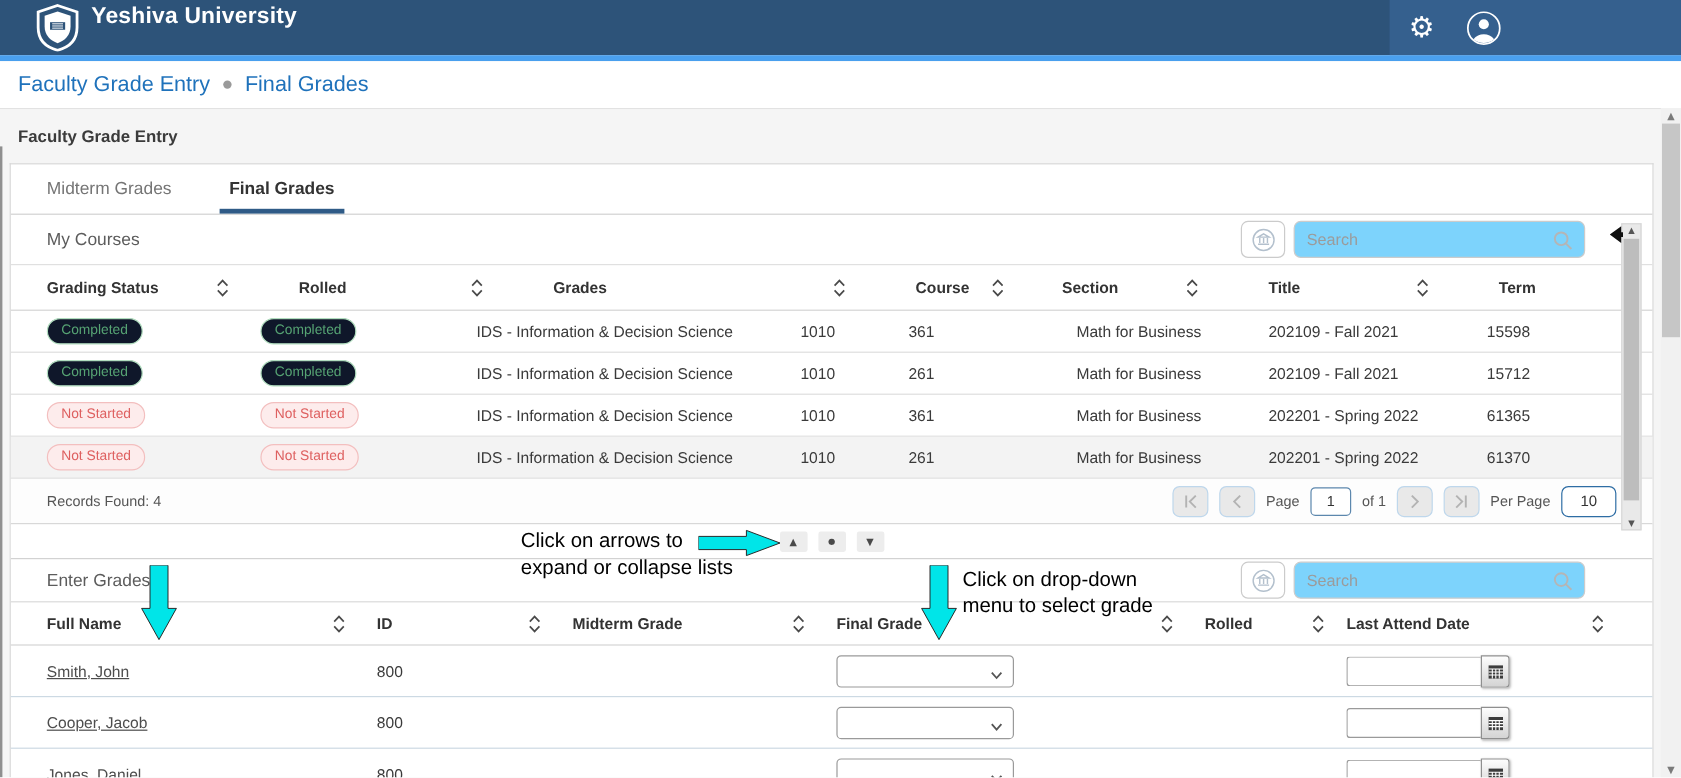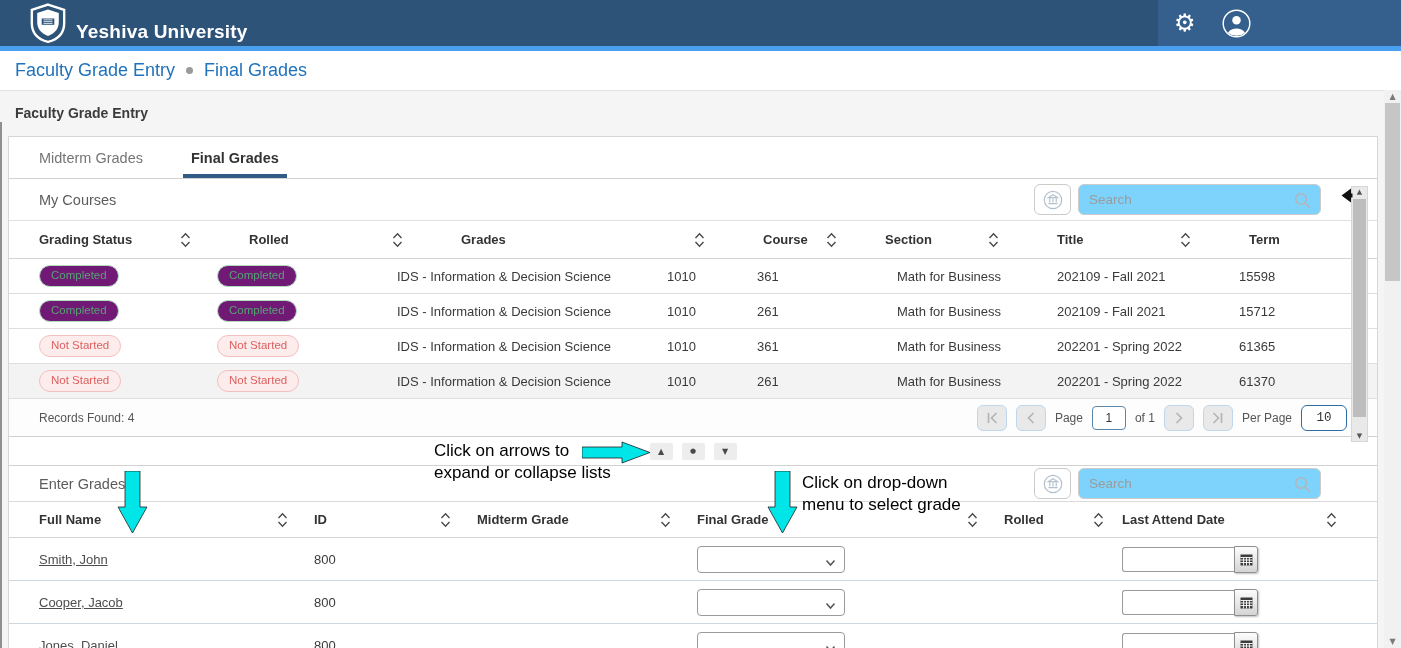--- a/index.html
+++ b/index.html
@@ -2,21 +2,21 @@
 <html><head>
 <meta charset="utf-8">
 <style>
   * { box-sizing: border-box; margin: 0; padding: 0; }
   html,body { width:1401px; height:648px; }
   body { font-family: "Liberation Sans", sans-serif; background:#fff; }
   .screen { position:relative; width:1401px; height:648px; overflow:hidden; background:#f5f5f5; }
 
   
   .topbar { position:absolute; top:0; left:0; width:1401px; height:46px; background:#2d5379; display:flex; justify-content:space-between; align-items:center; }
-  .brand { display:flex; align-items:flex-end; gap:10px; padding-left:30px; }
+  .brand { display:flex; align-items:flex-start; gap:10px; padding-left:30px; }
   .brand-text { color:#fff; font-size:19px; font-weight:600; letter-spacing:.2px; }
   .topbar-right { width:243px; height:46px; background:#35608e; display:flex; align-items:center; gap:26px; padding-left:16px; }
   .nav-icon { background:none; border:none; cursor:pointer; display:flex; align-items:center; }
   .gear-glyph { font-family:"DejaVu Sans", sans-serif; color:#fff; font-size:24px; line-height:1; }
   .stripe { position:absolute; top:46px; left:0; width:1401px; height:5px; background:#4aa0ef; }
 
   
   .breadcrumb { position:absolute; top:51px; left:0; width:1401px; height:40px; background:#fff; display:flex; align-items:center; padding-left:15px; border-bottom:1px solid #e2e2e2; box-shadow:0 1px 2px rgba(0,0,0,.06); }
   .crumb { color:#1f72bb; font-size:18px; text-decoration:none; cursor:pointer; }
   .crumb-dot { width:7px; height:7px; border-radius:50%; background:#9a9a9a; margin:0 11px; }
@@ -48,30 +48,30 @@
 
   
   .c-row { display:grid; grid-template-columns:178px 180px 270px 90px 140px 160px 182px 1fr; padding:0 30px; align-items:center; }
   .c-head { height:38px; font-size:13px; font-weight:bold; color:#333; border-bottom:1px solid #d4d4d4;gap:32px; }
   .hcell { display:flex; justify-content:space-between; align-items:center; padding-right:26px; cursor:pointer; }
   .hcell.last { padding-right:6px; }
   .c-body-row { height:35px; font-size:13px; color:#3a3a3a; border-bottom:1px solid #dedede; }
   .c-body-row.shaded { background:#f3f3f3; }
 
   .badge { display:inline-block; padding:3px 11px; border-radius:12px; font-size:11.5px; line-height:1.2; }
-  .badge.green { background:#701a75; border:1px solid #b0dcbe; color:#56a373; }
+  .badge.green { background:#0f172a; border:1px solid #b0dcbe; color:#56a373; }
   .badge.red { background:#fdecec; border:1px solid #f3bfbf; color:#de6060; }
 
   
   .records-bar { height:38px; display:flex; justify-content:space-between; align-items:center; padding:0 30px; border-bottom:1px solid #cfcfcf; background:#fdfdfd; }
   .records-text { font-size:12px; color:#555; }
   .pager { display:flex; align-items:center; gap:9px; font-size:12px; color:#555; }
   .pg-btn { width:30px; height:26px; border-radius:6px; background:#e9e9e9; border:1px solid #bed7ec; display:flex; align-items:center; justify-content:center; cursor:pointer; }
   .pg-input { width:34px; height:24px; border:1px solid #5c87ad; border-radius:4px; text-align:center; font-size:12px; color:#333; outline:none; font-family:"Liberation Sans",sans-serif; }
-  .pp-input { width:46px; height:26px; border:1px solid #2e6da4; border-radius:6px; text-align:center; font-size:12.5px; color:#333; outline:none; font-family:Liberation Mono, monospace; }
+  .pp-input { width:46px; height:26px; border:1px solid #2e6da4; border-radius:6px; text-align:center; font-size:12.5px; color:#333; outline:none; font-family:Liberation Sans, sans-serif; }
 
   
   .collapse-bar { height:29px; display:flex; justify-content:center; align-items:center; gap:9px; border-bottom:1px solid #d2d2d2; background:#fff; }
   .cb-btn { min-width:23px; height:17px; background:#ededed; border:none; border-radius:2px; color:#4a4a4a; font-size:8px; font-family:"DejaVu Sans",sans-serif; display:flex; align-items:center; justify-content:center; cursor:pointer; }
   .cb-btn.dot { font-size:7px; }
 
   
   .g-row { display:grid; grid-template-columns:275px 163px 220px 307px 118px 1fr; padding:0 30px; align-items:center; }
   .g-head { height:36px; font-size:13px; font-weight:bold; color:#333; border-bottom:1px solid #d4d4d4; }
   .g-body-row { height:43px; font-size:13px; color:#3a3a3a; border-bottom:1px solid #ccd9e3; }

